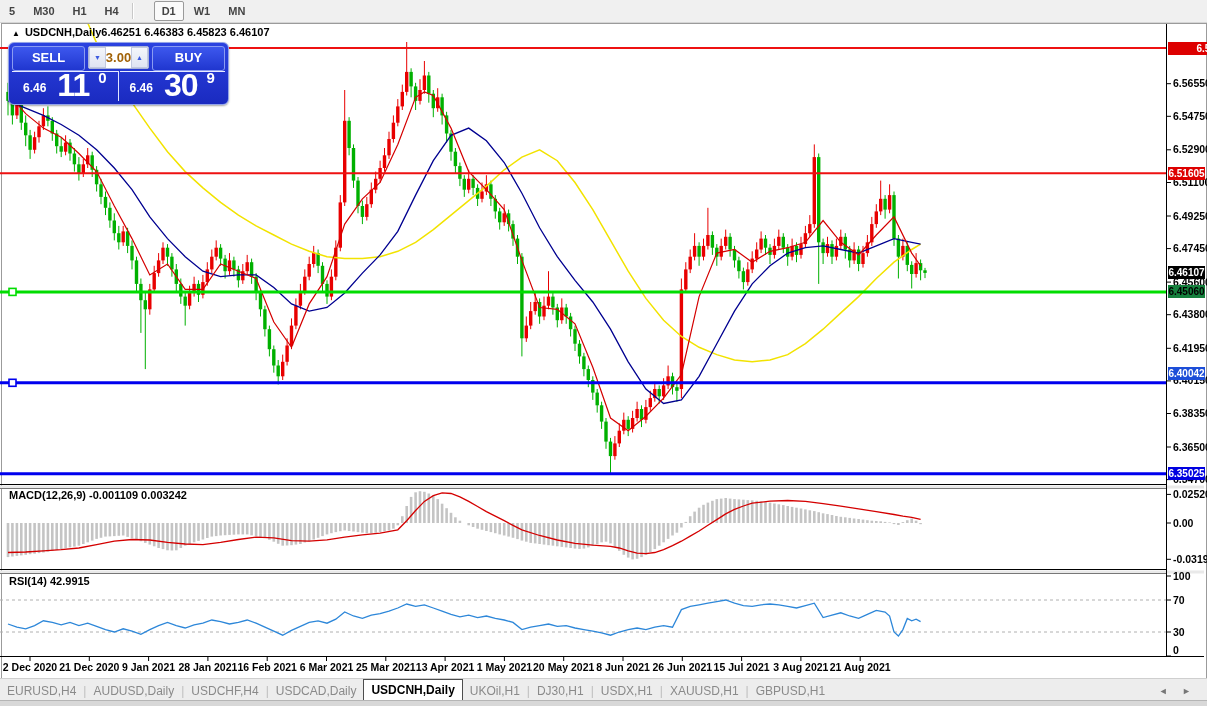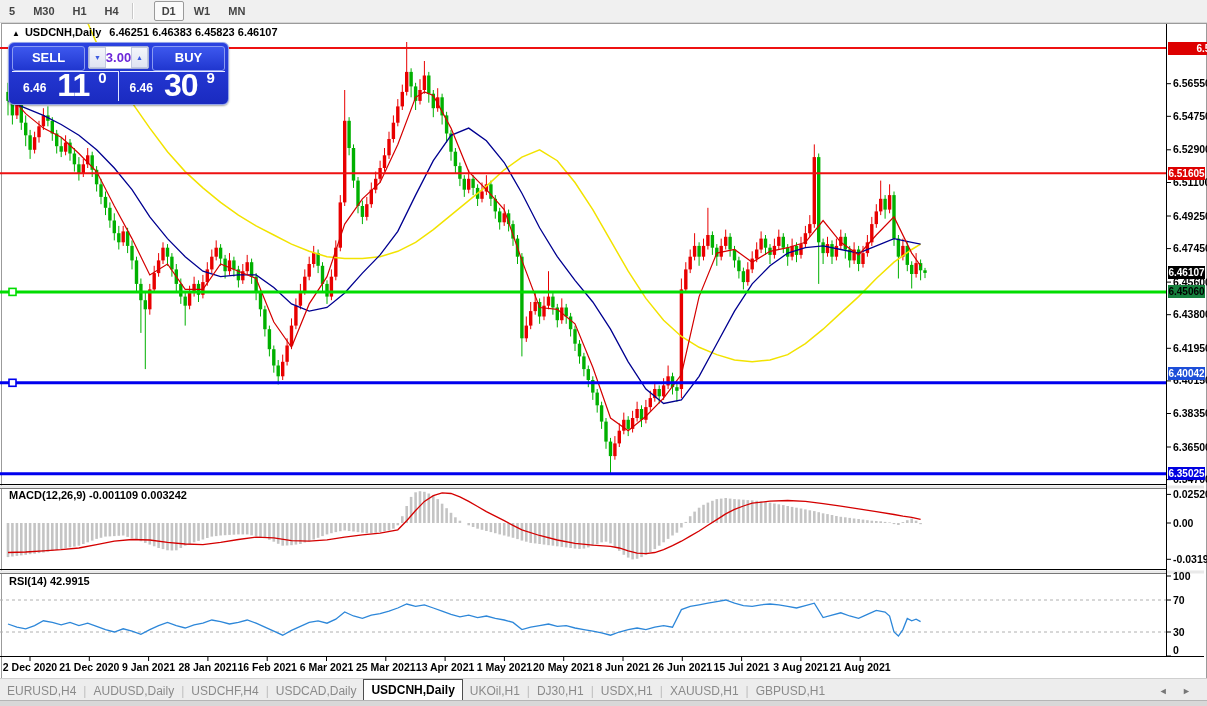--- a/index.html
+++ b/index.html
@@ -11,34 +11,34 @@
   .tf-btn{height:18px;line-height:18px;padding:0 7px;margin:0 1px;font-size:11px;font-weight:bold;
           color:#444;border:1px solid transparent;border-radius:2px;}
   .tf-btn.active{background:#fafafa;border:1px solid #9a9a9a;margin-left:16px;}
   .tf-sep{width:1px;height:16px;background:#c8c8c8;border-right:1px solid #ffffff;margin:0 4px;}
   
   #chart-frame{position:absolute;left:1px;top:23px;width:1204px;height:654px;border:1px solid #9b9b9b;background:#fff;}
   #chart-canvas{position:absolute;left:0;top:0;width:1207px;height:706px;}
   
   #symbol-header{position:absolute;left:12px;top:26px;font-size:11px;font-weight:bold;color:#000;white-space:nowrap;}
   #symbol-header .tri{font-size:8px;margin-right:5px;}
-  #symbol-header .ohlc{margin-left:8px;}
+  #symbol-header .ohlc{margin-left:0;}
   
   .pane-label{position:absolute;left:9px;font-size:11px;font-weight:bold;color:#000;white-space:nowrap;}
   
   #trade-panel{position:absolute;left:8px;top:42px;width:219px;height:61px;border-radius:6px;
                background:linear-gradient(#2c43e0,#1a2ac0);border:1px solid #93a3e8;
                box-shadow:0 1px 2px rgba(0,0,0,.35);color:#fff;}
   #tp-row1{position:absolute;left:3px;right:3px;top:3px;height:23px;display:flex;}
   .tp-btn{width:71px;height:23px;line-height:22px;text-align:center;font-size:13px;font-weight:bold;color:#fff;
           background:linear-gradient(#3d58ee,#2036cf);border:1px solid #8a9cf2;border-radius:3px;}
   #tp-spinner{flex:1;display:flex;margin:0 3px;background:#fff;border:1px solid #aab4d8;border-radius:2px;overflow:hidden;}
   .sp-btn{width:15px;background:linear-gradient(#f4f6fb,#dfe4f2);border:1px solid #c2c9e0;font-size:7px;
           color:#3c5ae0;display:flex;align-items:center;justify-content:center;}
-  #tp-volume{flex:1;text-align:center;font-size:13px;font-weight:bold;color:#6d28d9;line-height:21px;}
+  #tp-volume{flex:1;text-align:center;font-size:13px;font-weight:bold;color:#a16207;line-height:21px;}
   #tp-row2{position:absolute;left:3px;right:3px;top:28px;bottom:3px;display:flex;}
   .tp-quote{flex:1;display:flex;align-items:flex-end;justify-content:center;padding-bottom:2px;border-top:1px solid #e8ecff;gap:8px;}
   .tp-quote.left{border-right:1px solid #dfe5ff;margin-right:1px;}
   .q-small{font-size:12px;font-weight:bold;margin:0 3px 4px 0;}
   .q-big{font-size:32px;font-weight:bold;line-height:28px;letter-spacing:-1px;}
   .q-sup{font-size:15px;font-weight:bold;margin:0 0 13px 1px;}
   
   .badge{position:absolute;left:1168px;width:37px;height:13px;line-height:13px;font-size:10px;font-weight:bold;
          text-align:center;z-index:5;}
   

